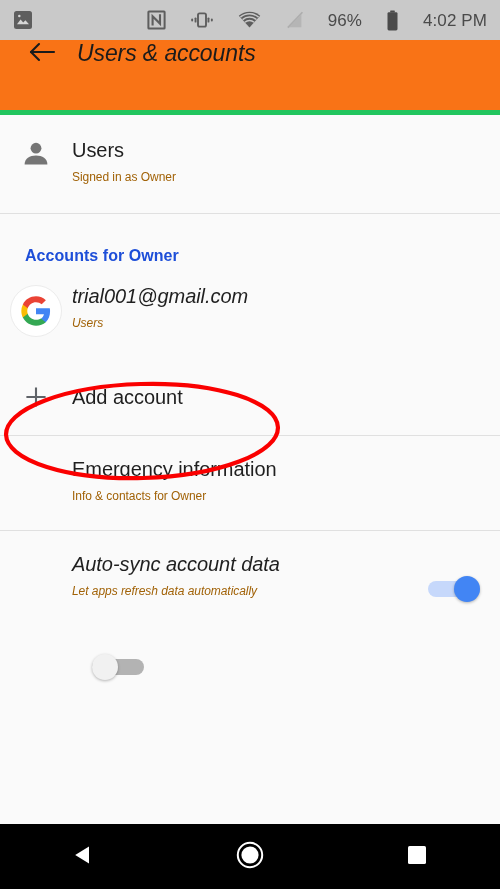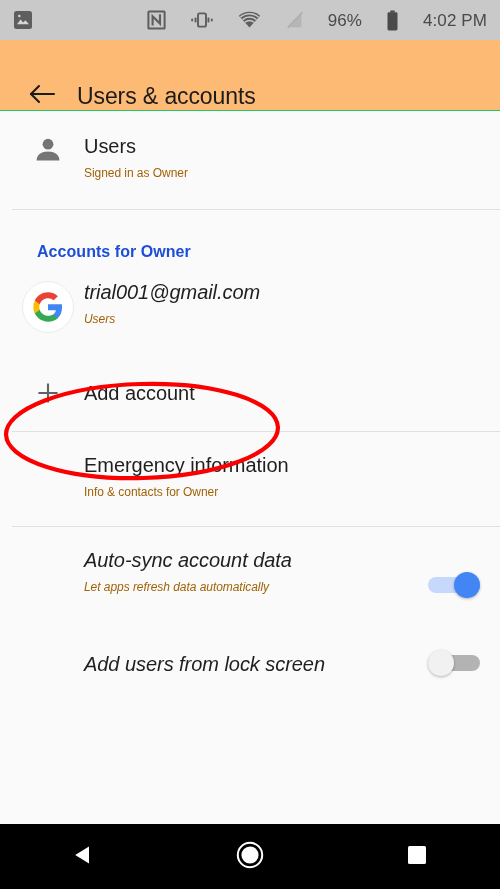--- a/index.html
+++ b/index.html
@@ -53,24 +53,25 @@
     line-height: 1;
   }
   .sb-icon { display: block; }
 
   
   .action-bar {
     position: absolute;
     top: 40px; left: 0;
     width: 500px;
     height: 70px;
-    background: #fdba74;
-    display: flex;
-    align-items: flex-end;
-    box-sizing: border-box;
+    background: #f97316;
+    display: flex;
+    align-items: flex-start;
+    box-sizing: border-box;
+    font-style: italic;
   }
   .back-btn {
     width: 56px;
     margin-left: 14px;
     display: flex;
     align-items: center;
     justify-content: center;
     cursor: pointer;
   }
   .page-title {
@@ -82,22 +83,21 @@
   }
 
   
   .content {
     position: absolute;
     top: 110px; left: 0;
     width: 500px;
     height: 714px;
     background: #fafafa;
     box-sizing: border-box;
-    border-top: 1px solid #22c55e;
-    padding-left: 12px;
+    border-top: 5px solid #22c55e;
   }
   .divider {
     height: 1px;
     background: #e0e0e0;
     width: 100%;
   }
   .row {
     display: flex;
     align-items: flex-start;
     box-sizing: border-box;
@@ -376,23 +376,20 @@
       <div class="switch-holder">
         <div class="switch on">
           <div class="track"></div>
           <div class="thumb"></div>
         </div>
       </div>
     </div>
 
     <div class="switch-row">
       <div class="row-icon"></div>
-      <div class="row-body">
-        <div class="row-title">Add users from lock screen</div>
-      </div>
       <div class="switch-holder">
         <div class="switch off">
           <div class="track"></div>
           <div class="thumb"></div>
         </div>
       </div>
     </div>
 
   </div>
 

